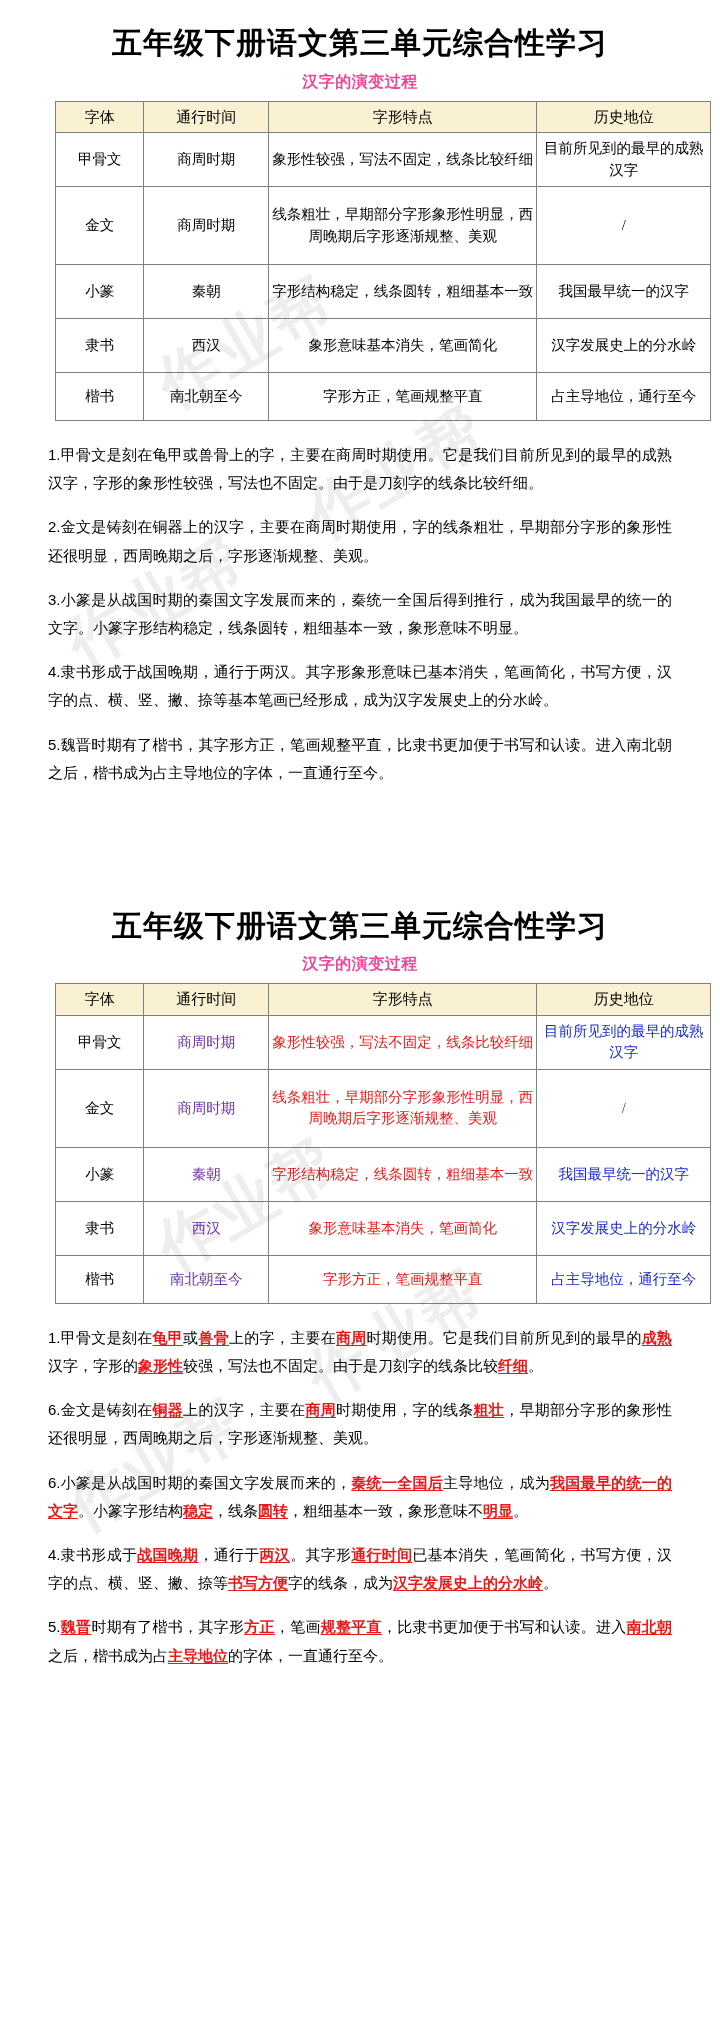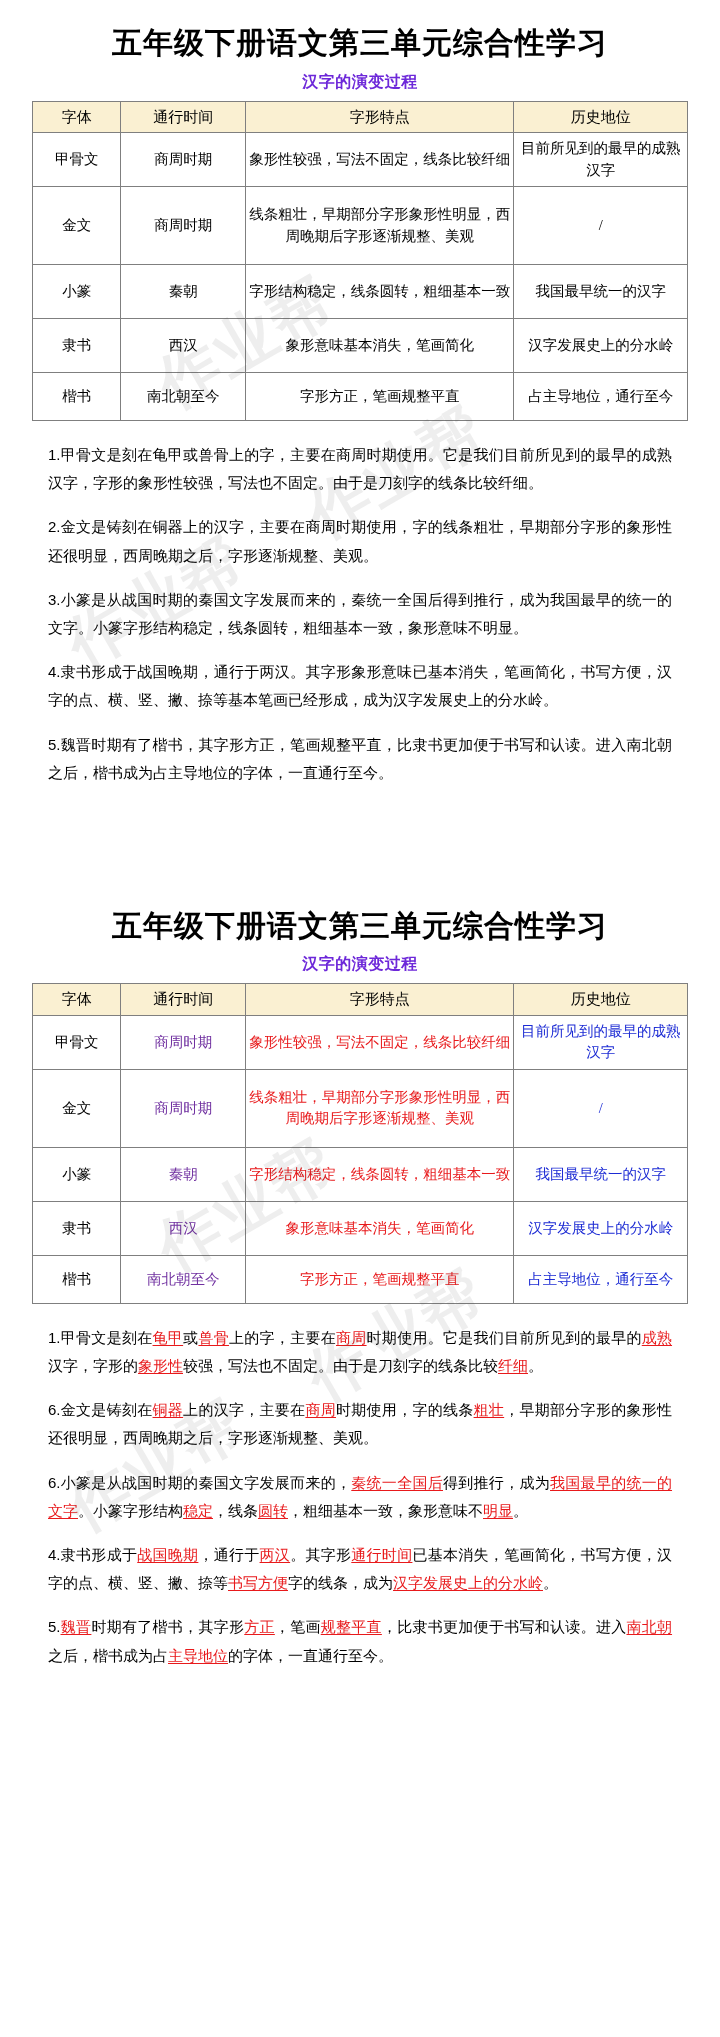--- a/index.html
+++ b/index.html
@@ -50,32 +50,33 @@
     letter-spacing: 1px;
     color: #000;
     padding: 24px 0 10px 0;
     line-height: 1.25;
   }
   .doc-subtitle {
     text-align: center;
     font-family: Liberation Sans, sans-serif;
     font-weight: bold;
     font-size: 16px;
-    color: #6d28d9;
+    color: #ec4899;
     padding-bottom: 8px;
     letter-spacing: 0.5px;
   }
 
   
   .tbl-wrap { padding: 0 32px; position: relative; z-index: 2; }
   table.evo {
     width: 100%;
     border-collapse: collapse;
     table-layout: fixed;
     background: transparent;
+    margin-left: 23px;
   }
   table.evo th, table.evo td {
     border: 1px solid #7f7f7f;
     text-align: center;
     vertical-align: middle;
     font-family: "Liberation Serif", "DejaVu Serif", serif;
     font-size: 14.5px;
     line-height: 1.5;
     padding: 4px 3px;
   }
@@ -114,20 +115,21 @@
     line-height: 1.88;
     text-align: justify;
     text-justify: inter-ideograph;
     color: #000;
     margin: 16px;
   }
   .hl {
     color: #e8191b;
     text-decoration: underline;
     text-underline-offset: 2px;
+    font-weight: bold;
   }
 </style>
 </head>
 <body>
 
 <div class="page">
 
   <div class="section">
 
     <div class="watermark">
@@ -259,19 +261,19 @@
             <td class="r5 col-feat">字形方正，笔画规整平直</td>
             <td class="r5 col-stat">占主导地位，通行至今</td>
           </tr>
         </tbody>
       </table>
     </div>
 
     <div class="paras">
       <p class="para"><span>1.甲骨文是刻在</span><span class="hl">龟甲</span><span>或</span><span class="hl">兽骨</span><span>上的字，主要在</span><span class="hl">商周</span><span>时期使用。它是我们目前所见到的最早的</span><span class="hl">成熟</span><span>汉字，字形的</span><span class="hl">象形性</span><span>较强，写法也不固定。由于是刀刻字的线条比较</span><span class="hl">纤细</span><span>。</span></p>
       <p class="para"><span>6.金文是铸刻在</span><span class="hl">铜器</span><span>上的汉字，主要在</span><span class="hl">商周</span><span>时期使用，字的线条</span><span class="hl">粗壮</span><span>，早期部分字形的象形性还很明显，西周晚期之后，字形逐渐规整、美观。</span></p>
-      <p class="para"><span>6.小篆是从战国时期的秦国文字发展而来的，</span><span class="hl">秦统一全国后</span><span>得到推行，成为</span><span class="hl">我国最早的统一的文字</span><span>。小篆字形结构</span><span class="hl">稳定</span><span>，线条</span><span class="hl">圆转</span><span>，粗细基本一致，象形意味不</span><span class="hl">明显</span><span>。</span></p>
+      <p class="para"><span>6.小篆是从战国时期的秦国文字发展而来的，</span><span class="hl">秦统一全国后</span><span>主导地位，成为</span><span class="hl">我国最早的统一的文字</span><span>。小篆字形结构</span><span class="hl">稳定</span><span>，线条</span><span class="hl">圆转</span><span>，粗细基本一致，象形意味不</span><span class="hl">明显</span><span>。</span></p>
       <p class="para"><span>4.隶书形成于</span><span class="hl">战国晚期</span><span>，通行于</span><span class="hl">两汉</span><span>。其字形</span><span class="hl">通行时间</span><span>已基本消失，笔画简化，书写方便，汉字的点、横、竖、撇、捺等</span><span class="hl">书写方便</span><span>字的线条，成为</span><span class="hl">汉字发展史上的分水岭</span><span>。</span></p>
       <p class="para"><span>5.</span><span class="hl">魏晋</span><span>时期有了楷书，其字形</span><span class="hl">方正</span><span>，笔画</span><span class="hl">规整平直</span><span>，比隶书更加便于书写和认读。进入</span><span class="hl">南北朝</span><span>之后，楷书成为占</span><span class="hl">主导地位</span><span>的字体，一直通行至今。</span></p>
     </div>
   </div>
 
 </div>
 
 </body></html>

